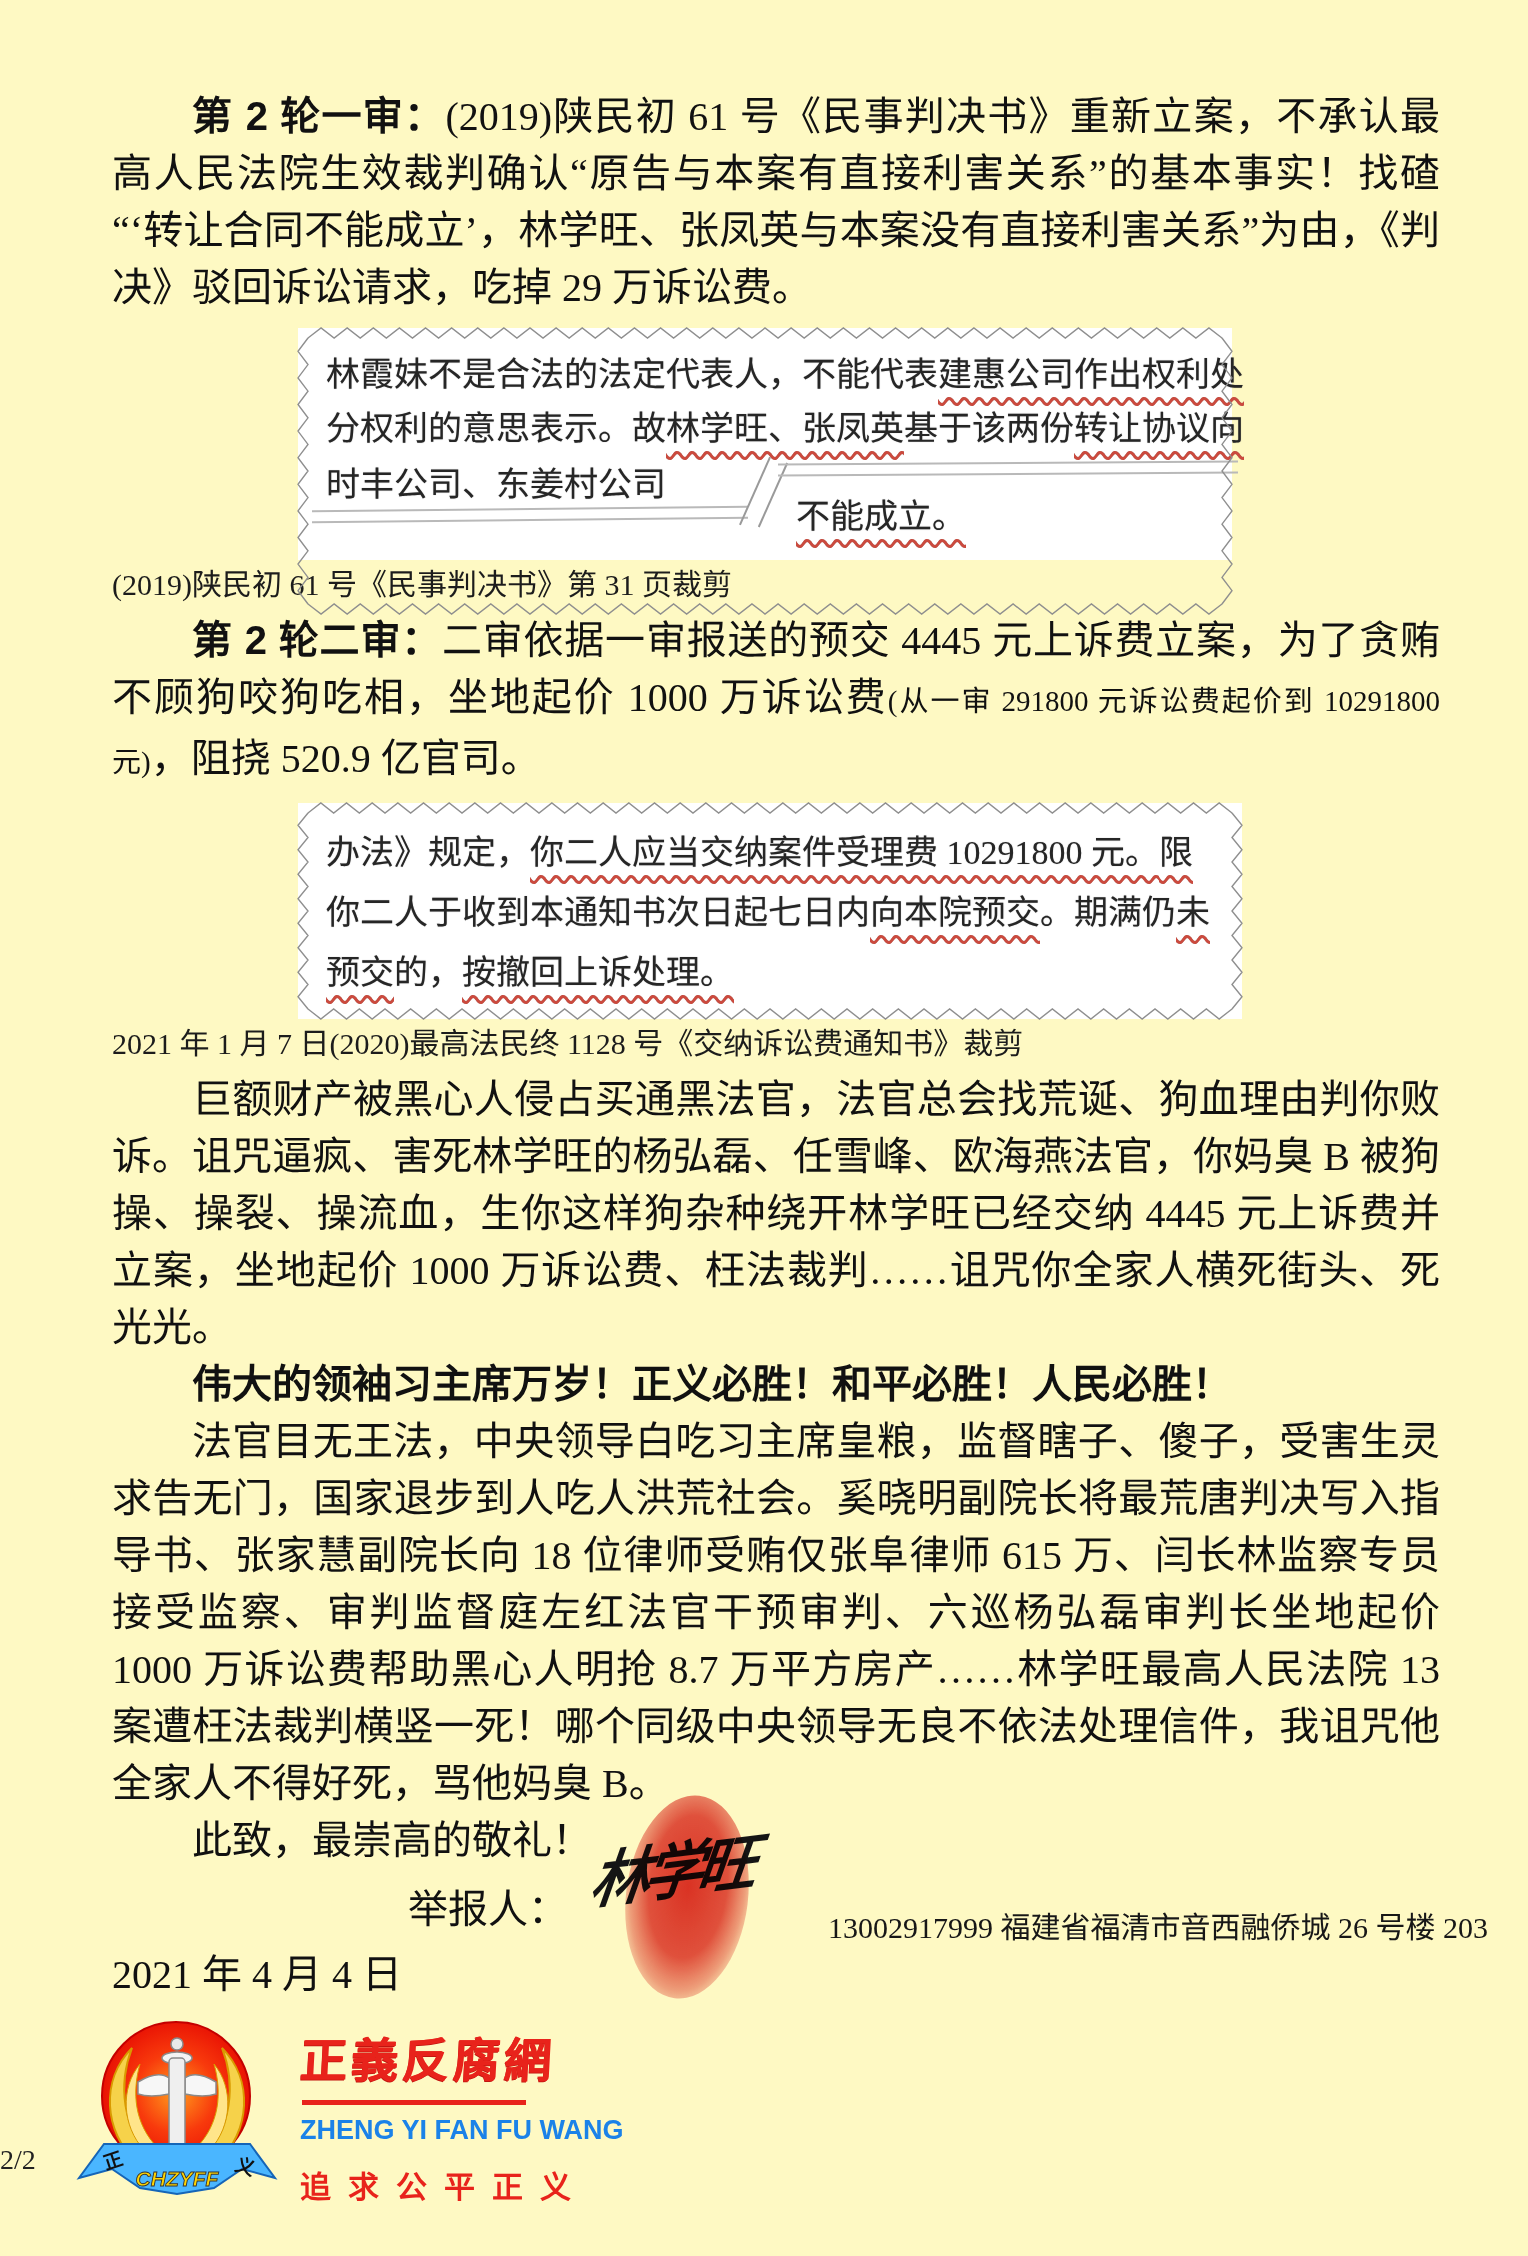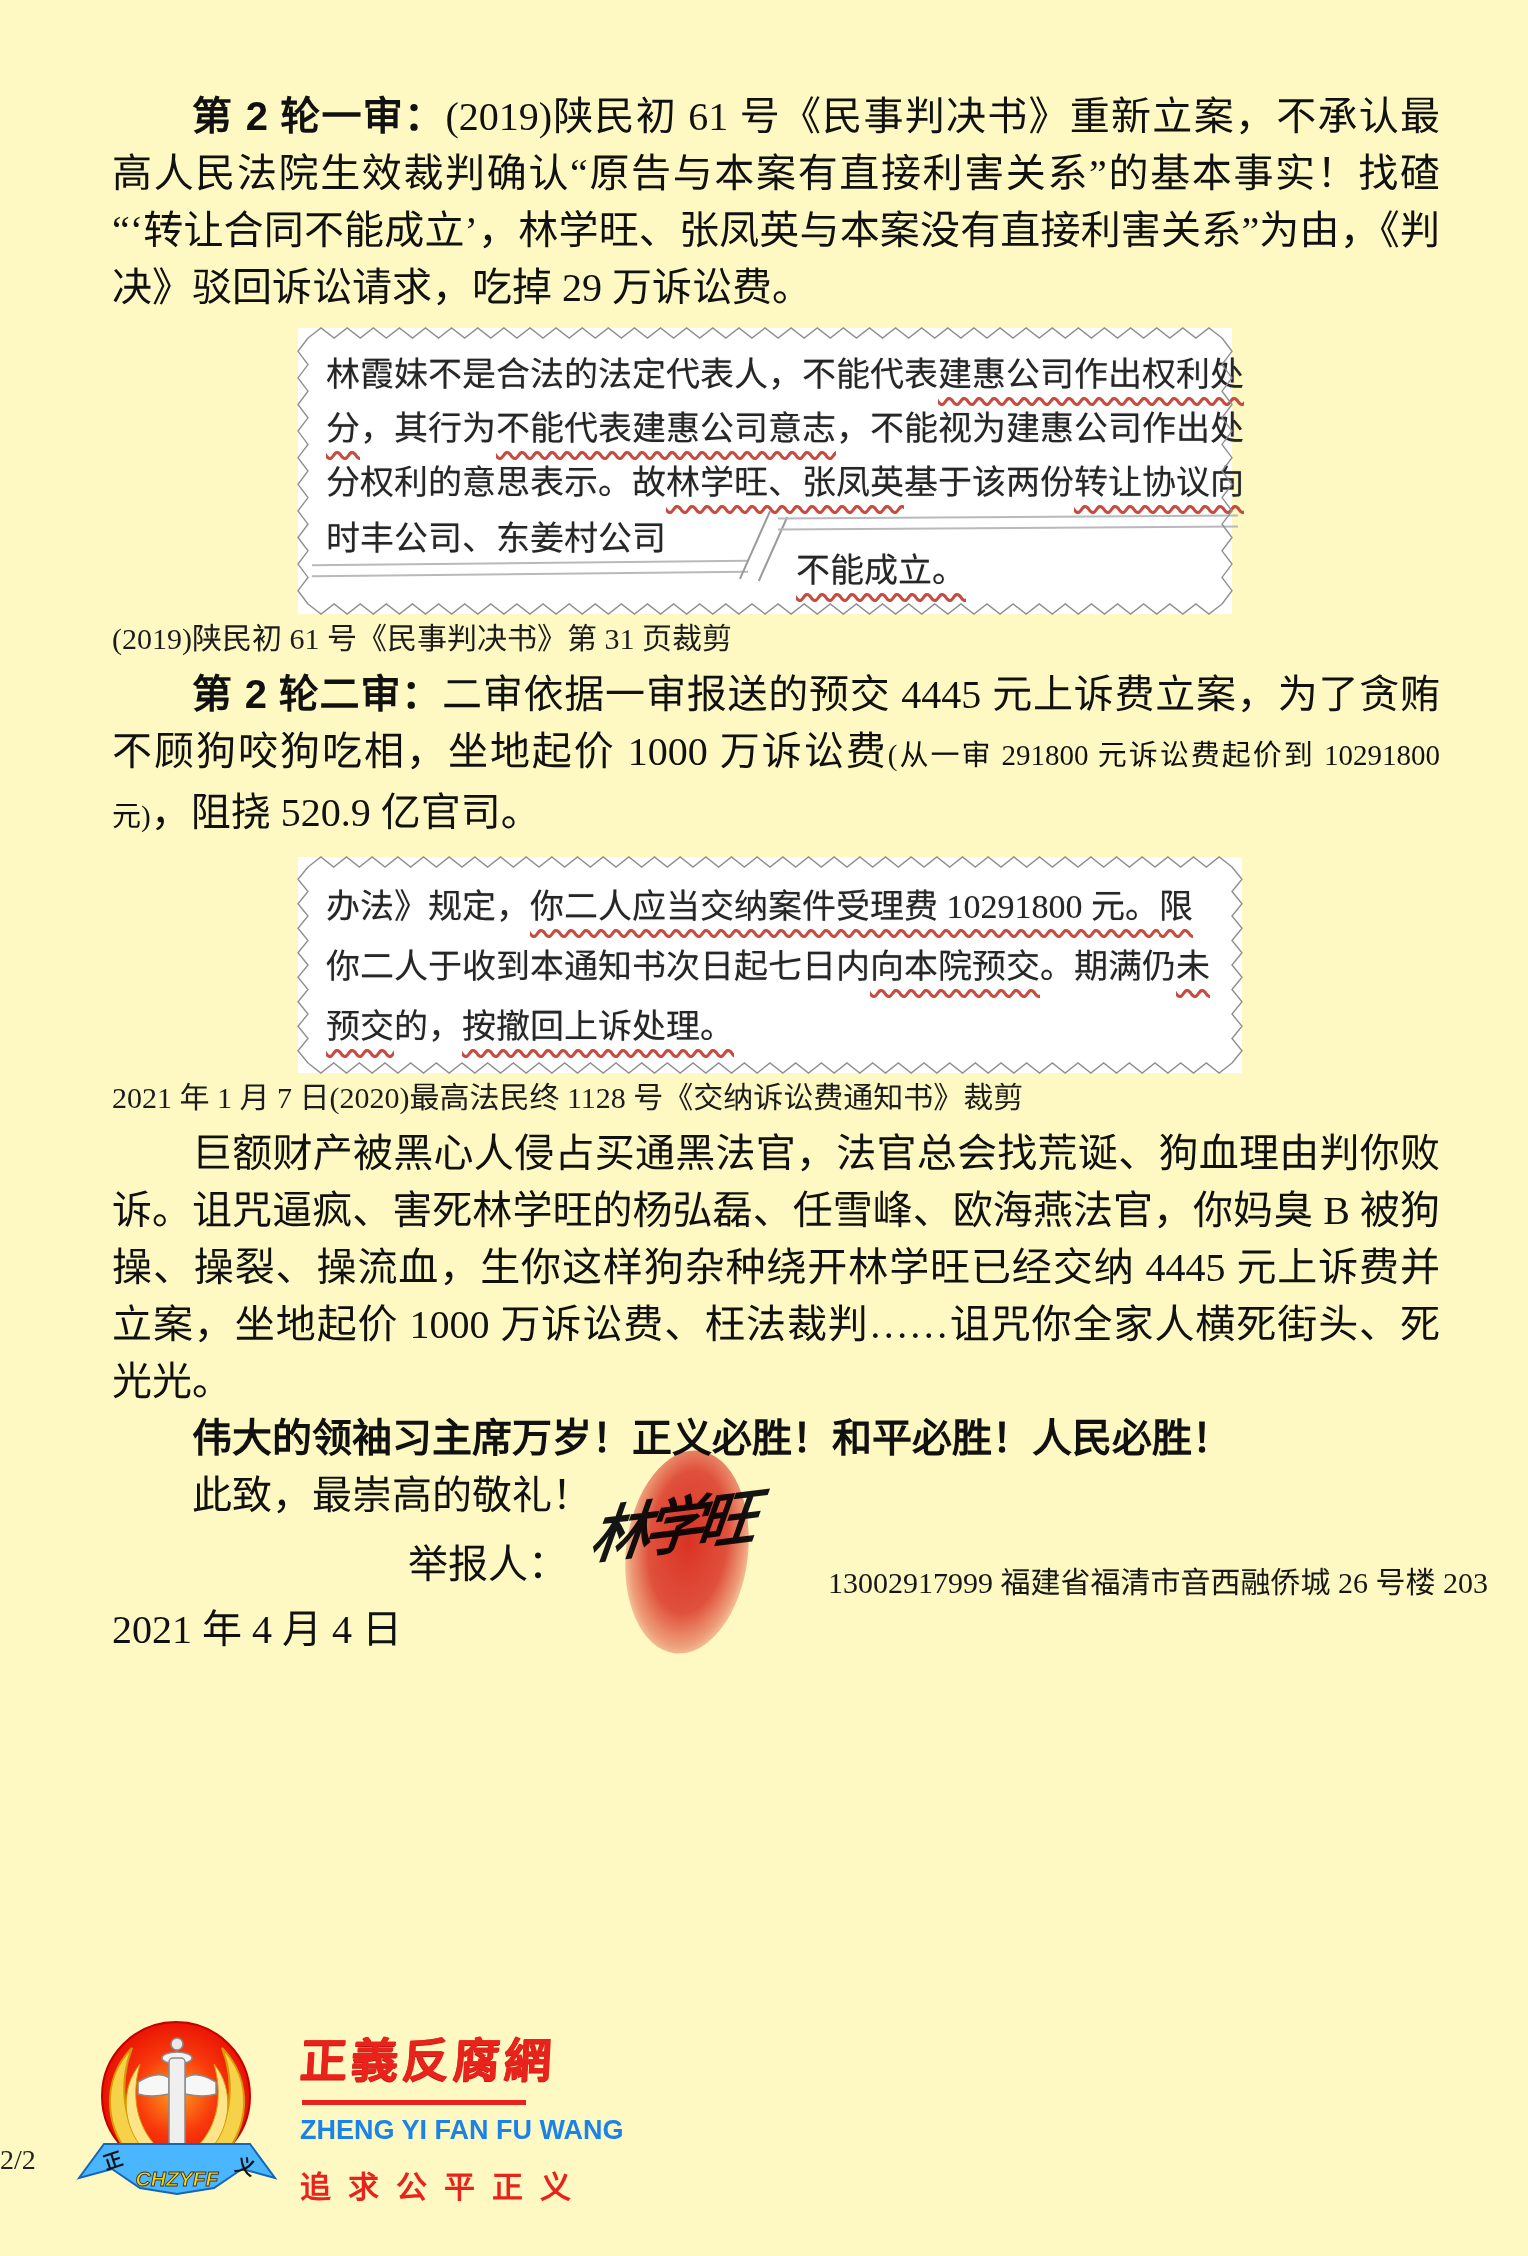--- a/index.html
+++ b/index.html
@@ -69,21 +69,20 @@
 </head>
 <body>
 
 <div class="page">
   <div class="content">
 
     <p><span class="lead">第 2 轮一审：</span><span>(2019)陕民初 61 号《民事判决书》重新立案，不承认最高人民法院生效裁判确认“原告与本案有直接利害关系”的基本事实！找碴“‘转让合同不能成立’，林学旺、张凤英与本案没有直接利害关系”为由，《判决》驳回诉讼请求，吃掉 29 万诉讼费。</span></p>
 
     <div class="zigzag scan1">
       <div class="zline"><span>林霞妹不是合法的法定代表人，不能代表</span><span class="wavy">建惠公司作出权利处</span></div>
-      <div class="zline"><span class="wavy">分</span><span>，其行为</span><span class="wavy">不能代表建惠公司意志</span><span>，不能视为建惠公司作出处</span></div>
       <div class="zline"><span>分权利的意思表示。故</span><span class="wavy">林学旺、张凤英</span><span>基于该两份</span><span class="wavy">转让协议向</span></div>
       <div class="splice">
         <span class="sp-left">时丰公司、东姜村公司</span>
         <span class="rule-left"></span>
         <span class="diag1"></span>
         <span class="diag2"></span>
         <span class="rule-right"></span>
         <span class="sp-right wavy">不能成立。</span>
       </div>
     <svg width="934" height="286" style="position: absolute; left: 0px; top: 0px; overflow: visible; pointer-events: none;">
@@ -99,20 +98,21 @@
       <div class="zline"><span>你二人于收到本通知书次日起七日内</span><span class="wavy">向本院预交</span><span>。期满仍</span><span class="wavy">未</span></div>
       <div class="zline"><span class="wavy">预交</span><span>的，</span><span class="wavy">按撤回上诉处理。</span></div>
     <svg width="944" height="216" style="position: absolute; left: 0px; top: 0px; overflow: visible; pointer-events: none;">
           <path d="M10,10 l12.833333333333334,-10 l12.833333333333334,10 l12.833333333333334,-10 l12.833333333333334,10 l12.833333333333334,-10 l12.833333333333334,10 l12.833333333333334,-10 l12.833333333333334,10 l12.833333333333334,-10 l12.833333333333334,10 l12.833333333333334,-10 l12.833333333333334,10 l12.833333333333334,-10 l12.833333333333334,10 l12.833333333333334,-10 l12.833333333333334,10 l12.833333333333334,-10 l12.833333333333334,10 l12.833333333333334,-10 l12.833333333333334,10 l12.833333333333334,-10 l12.833333333333334,10 l12.833333333333334,-10 l12.833333333333334,10 l12.833333333333334,-10 l12.833333333333334,10 l12.833333333333334,-10 l12.833333333333334,10 l12.833333333333334,-10 l12.833333333333334,10 l12.833333333333334,-10 l12.833333333333334,10 l12.833333333333334,-10 l12.833333333333334,10 l12.833333333333334,-10 l12.833333333333334,10 l12.833333333333334,-10 l12.833333333333334,10 l12.833333333333334,-10 l12.833333333333334,10 l12.833333333333334,-10 l12.833333333333334,10 l12.833333333333334,-10 l12.833333333333334,10 l12.833333333333334,-10 l12.833333333333334,10 l12.833333333333334,-10 l12.833333333333334,10 l12.833333333333334,-10 l12.833333333333334,10 l12.833333333333334,-10 l12.833333333333334,10 l12.833333333333334,-10 l12.833333333333334,10 l12.833333333333334,-10 l12.833333333333334,10 l12.833333333333334,-10 l12.833333333333334,10 l12.833333333333334,-10 l12.833333333333334,10 l12.833333333333334,-10 l12.833333333333334,10 l12.833333333333334,-10 l12.833333333333334,10 l12.833333333333334,-10 l12.833333333333334,10 l12.833333333333334,-10 l12.833333333333334,10 l12.833333333333334,-10 l12.833333333333334,10 l12.833333333333334,-10 l12.833333333333334,10 M934,10 l10,12.25 l-10,12.25 l10,12.25 l-10,12.25 l10,12.25 l-10,12.25 l10,12.25 l-10,12.25 l10,12.25 l-10,12.25 l10,12.25 l-10,12.25 l10,12.25 l-10,12.25 l10,12.25 l-10,12.25 M934,206 l-12.833333333333334,10 l-12.833333333333334,-10 l-12.833333333333334,10 l-12.833333333333334,-10 l-12.833333333333334,10 l-12.833333333333334,-10 l-12.833333333333334,10 l-12.833333333333334,-10 l-12.833333333333334,10 l-12.833333333333334,-10 l-12.833333333333334,10 l-12.833333333333334,-10 l-12.833333333333334,10 l-12.833333333333334,-10 l-12.833333333333334,10 l-12.833333333333334,-10 l-12.833333333333334,10 l-12.833333333333334,-10 l-12.833333333333334,10 l-12.833333333333334,-10 l-12.833333333333334,10 l-12.833333333333334,-10 l-12.833333333333334,10 l-12.833333333333334,-10 l-12.833333333333334,10 l-12.833333333333334,-10 l-12.833333333333334,10 l-12.833333333333334,-10 l-12.833333333333334,10 l-12.833333333333334,-10 l-12.833333333333334,10 l-12.833333333333334,-10 l-12.833333333333334,10 l-12.833333333333334,-10 l-12.833333333333334,10 l-12.833333333333334,-10 l-12.833333333333334,10 l-12.833333333333334,-10 l-12.833333333333334,10 l-12.833333333333334,-10 l-12.833333333333334,10 l-12.833333333333334,-10 l-12.833333333333334,10 l-12.833333333333334,-10 l-12.833333333333334,10 l-12.833333333333334,-10 l-12.833333333333334,10 l-12.833333333333334,-10 l-12.833333333333334,10 l-12.833333333333334,-10 l-12.833333333333334,10 l-12.833333333333334,-10 l-12.833333333333334,10 l-12.833333333333334,-10 l-12.833333333333334,10 l-12.833333333333334,-10 l-12.833333333333334,10 l-12.833333333333334,-10 l-12.833333333333334,10 l-12.833333333333334,-10 l-12.833333333333334,10 l-12.833333333333334,-10 l-12.833333333333334,10 l-12.833333333333334,-10 l-12.833333333333334,10 l-12.833333333333334,-10 l-12.833333333333334,10 l-12.833333333333334,-10 l-12.833333333333334,10 l-12.833333333333334,-10 l-12.833333333333334,10 l-12.833333333333334,-10 M10,206 l-10,-12.25 l10,-12.25 l-10,-12.25 l10,-12.25 l-10,-12.25 l10,-12.25 l-10,-12.25 l10,-12.25 l-10,-12.25 l10,-12.25 l-10,-12.25 l10,-12.25 l-10,-12.25 l10,-12.25 l-10,-12.25 l10,-12.25 " fill="none" stroke="#8f8f8f" stroke-width="1.4"></path>
         </svg>
       </div>
     <div class="caption">2021 年 1 月 7 日(2020)最高法民终 1128 号《交纳诉讼费通知书》裁剪</div>
 
     <p>巨额财产被黑心人侵占买通黑法官，法官总会找荒诞、狗血理由判你败诉。诅咒逼疯、害死林学旺的杨弘磊、任雪峰、欧海燕法官，你妈臭 B 被狗操、操裂、操流血，生你这样狗杂种绕开林学旺已经交纳 4445 元上诉费并立案，坐地起价 1000 万诉讼费、枉法裁判……诅咒你全家人横死街头、死光光。</p>
     <p class="slogan">伟大的领袖习主席万岁！正义必胜！和平必胜！人民必胜！</p>
+    <p>法官目无王法，中央领导白吃习主席皇粮，监督瞎子、傻子，受害生灵求告无门，国家退步到人吃人洪荒社会。奚晓明副院长将最荒唐判决写入指导书、张家慧副院长向 18 位律师受贿仅张阜律师 615 万、闫长林监察专员接受监察、审判监督庭左红法官干预审判、六巡杨弘磊审判长坐地起价 1000 万诉讼费帮助黑心人明抢 8.7 万平方房产……林学旺最高人民法院 13 案遭枉法裁判横竖一死！哪个同级中央领导无良不依法处理信件，我诅咒他全家人不得好死，骂他妈臭 B。</p>
     <p>此致，最崇高的敬礼！</p>
 
     <div class="sig-row">
       <span class="sig-label">举报人：</span>
       <span class="sig-name">林学旺</span>
       <span class="fingerprint"></span>
       <span class="sig-contact">13002917999 福建省福清市音西融侨城 26 号楼 203</span>
     </div>
     <p class="date-line">2021 年 4 月 4 日</p>
   </div>

